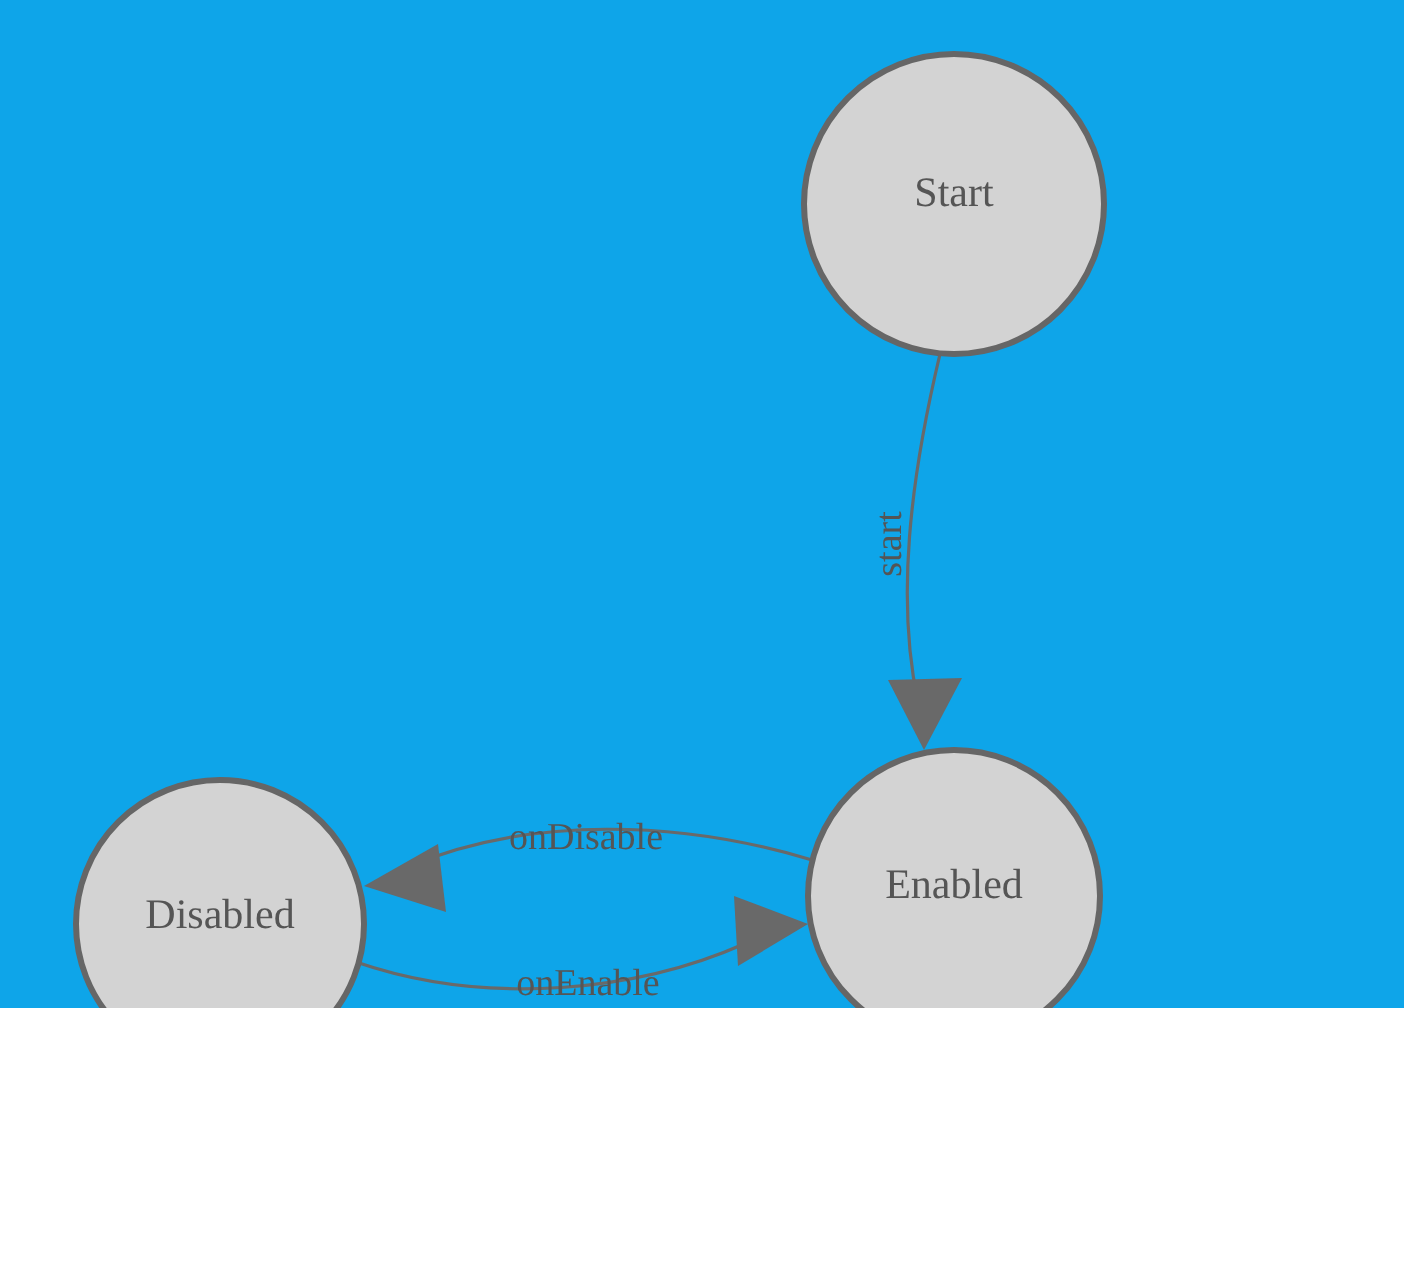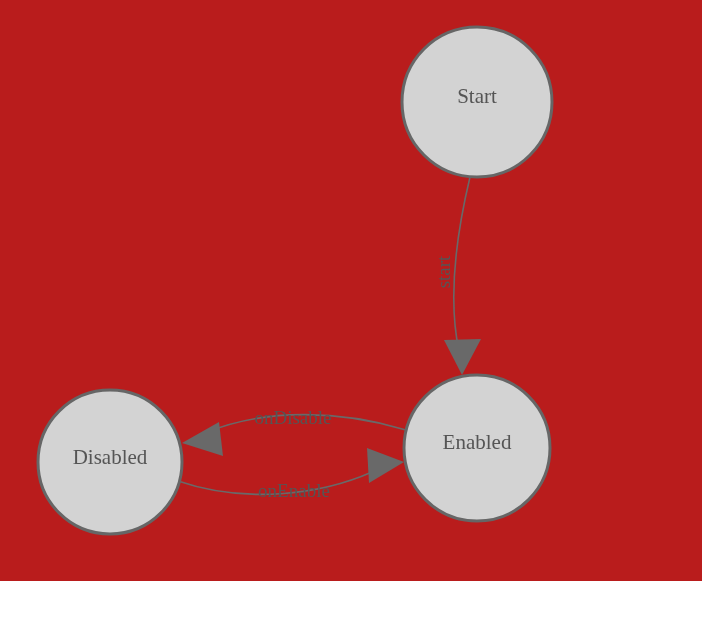--- a/index.html
+++ b/index.html
@@ -3,22 +3,22 @@
 <meta charset="utf-8">
 <style>
   html, body {
     margin: 0;
     padding: 0;
     background: #ffffff;
   }
   #canvas {
     position: relative;
     width: 702px;
-    height: 581px;
-    background: #b91c1c;
+    height: 504px;
+    background: #0ea5e9;
     overflow: hidden;
     font-family: "Liberation Serif", "DejaVu Serif", serif;
   }
   #diagram-svg {
     position: absolute;
     left: 0;
     top: 0;
     width: 702px;
     height: 633px;
   }

